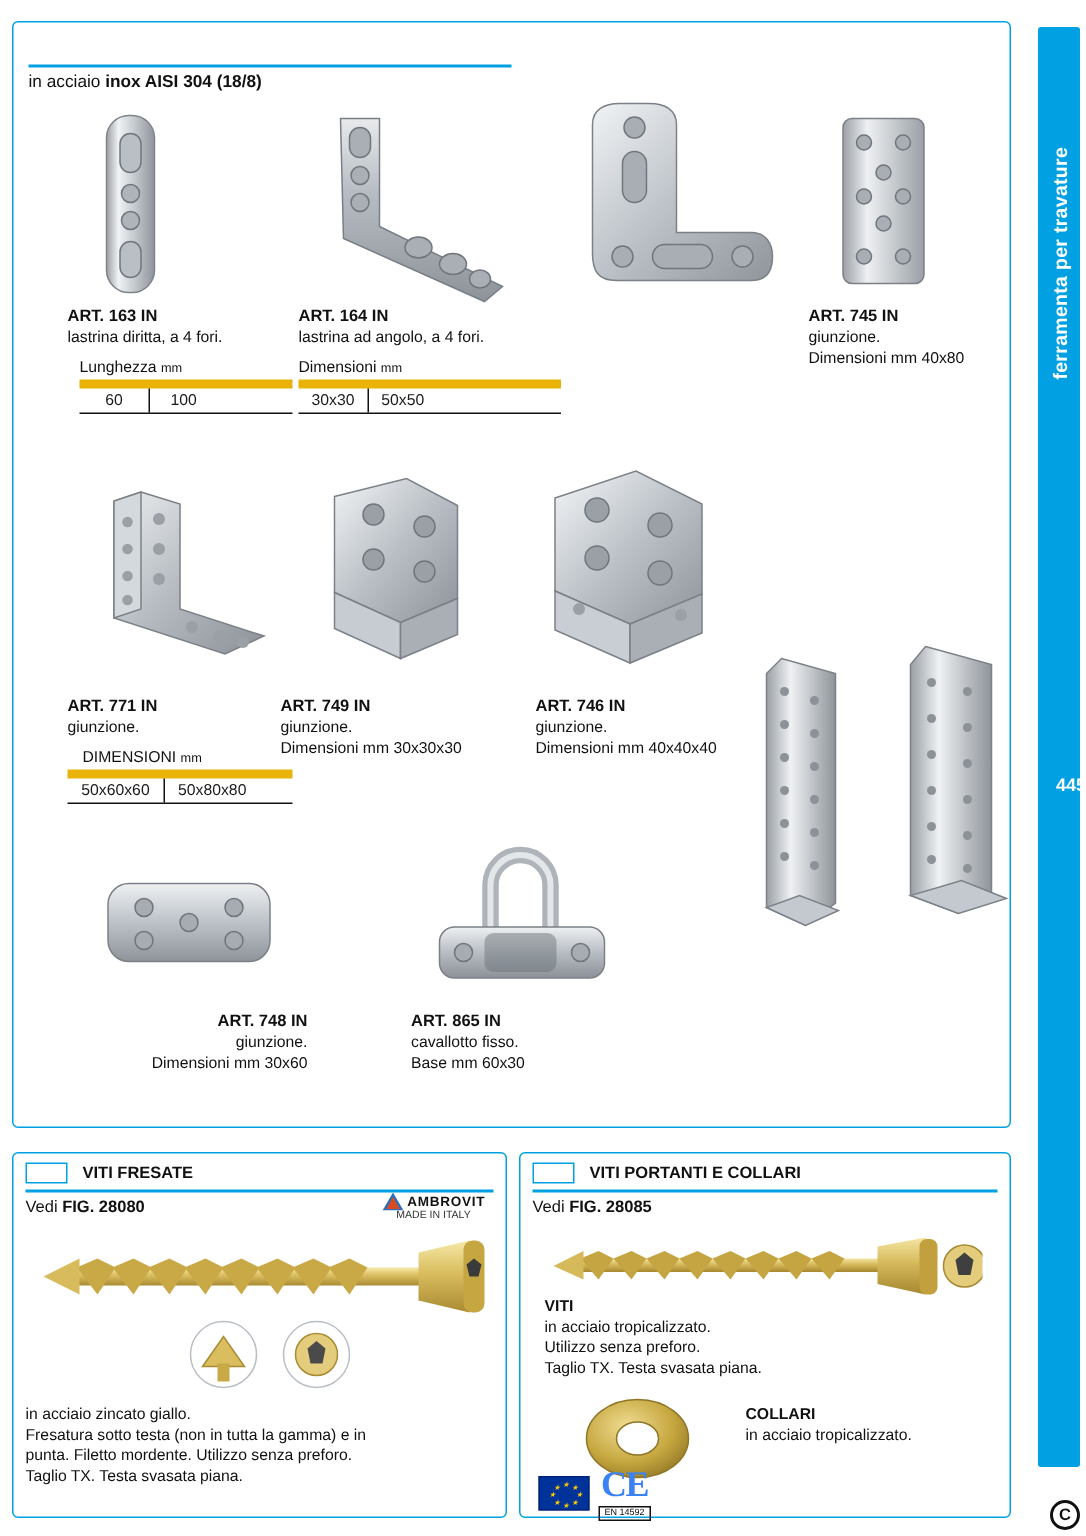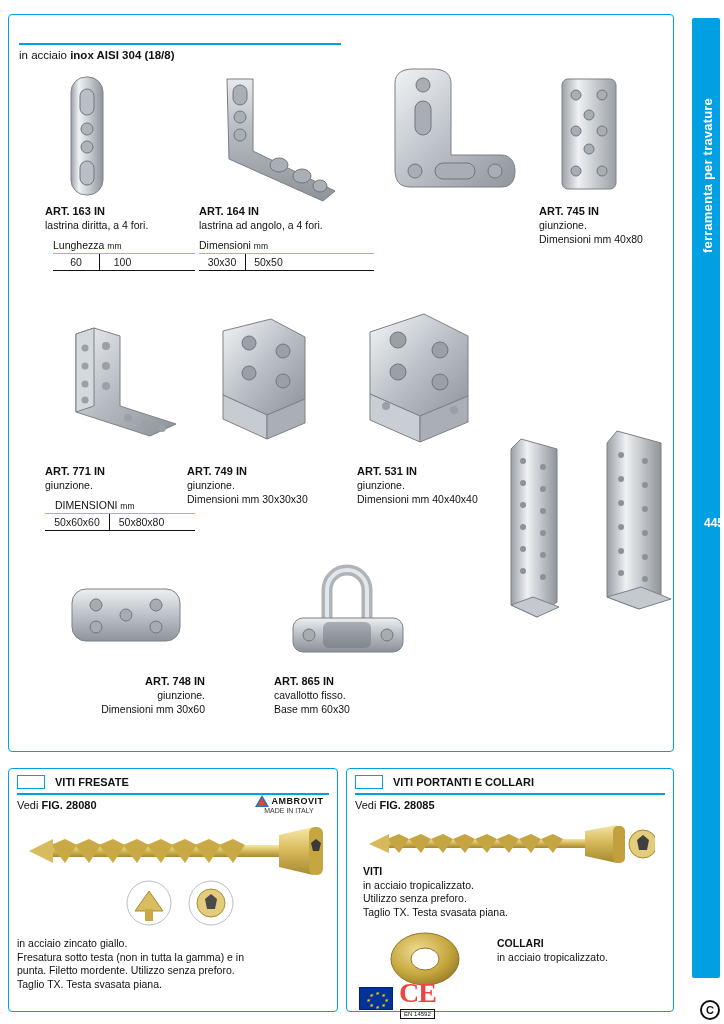--- a/index.html
+++ b/index.html
@@ -72,21 +72,21 @@
   .subtitle b { font-weight:bold;margin-top:18px; }
 
   
   .item { position:absolute; }
   .item .art { font-size:11px; font-weight:bold; color:#111; margin:0 0 2px 0; }
   .item .line { font-size:10.5px; color:#111; line-height:13.5px; }
 
   
   .dimtitle { font-size:10.5px; color:#111; }
   .dimtitle .mm { font-size:8.5px; }
-  .dimtbl { border-top:1px solid #eab308; border-bottom:1px solid #111; display:flex; margin-top:2px; }
+  .dimtbl { border-top:6px solid #eab308; border-bottom:1px solid #111; display:flex; margin-top:2px; }
   .dimtbl div {
     font-size:10.5px; padding:2px 6px; text-align:center; min-width:46px;
   }
   .dimtbl div + div { border-left:1px solid #111; }
 
   
   .panel {
     position:absolute; border:1px solid #00a0e3; border-radius:4px; background:#fff;
   }
   .panel-head { position:absolute; left:8px; top:6px; display:flex; align-items:center; }
@@ -103,21 +103,21 @@
   .ptext b { font-weight:normal; }
 
   
   .ce-block { position:absolute; display:flex; align-items:center; gap:6px; }
   .eu-flag {
     width:34px; height:23px; background:#003399; position:relative; border:1px solid #002277;
   }
   .eu-flag i {
     position:absolute; color:#ffcc00; font-size:5px; line-height:5px;
   }
-  .ce-text { font-size:28px; font-weight:bold; font-family:"Liberation Serif", serif; color:#ef4444; letter-spacing:-1px;}
+  .ce-text { font-size:24px; font-weight:bold; font-family:"Liberation Serif", serif; color:#3b82f6; letter-spacing:-1px;}
   .ce-sub { font-size:6px; color:#111; border:1px solid #111; padding:1px 3px; }
 
   .ambrovit { position:absolute; font-size:7px; color:#333; text-align:center; line-height:8px;}
   .ambrovit .nm { font-size:9px; font-weight:bold; color:#111; letter-spacing:.5px;}
 
   svg { display:block; }
 </style>
 </head>
 <body>
 
@@ -374,21 +374,21 @@
     </div>
   </div>
 
   <div class="item" style="left:178px; top:450px; width:165px;">
     <div class="art">ART. 749 IN</div>
     <div class="line">giunzione.</div>
     <div class="line">Dimensioni mm 30x30x30</div>
   </div>
 
   <div class="item" style="left:348px; top:450px; width:170px;">
-    <div class="art">ART. 531 IN</div>
+    <div class="art">ART. 746 IN</div>
     <div class="line">giunzione.</div>
     <div class="line">Dimensioni mm 40x40x40</div>
   </div>
 
   <div class="item" style="left:55px; top:562px;">
     <svg width="125" height="80" viewBox="0 0 125 80">
       <defs>
         <linearGradient id="g9" x1="0" y1="0" x2="0" y2="1">
           <stop offset="0" stop-color="#eef0f2"></stop>
             <stop offset=".5" stop-color="#bcc2c8"></stop>

